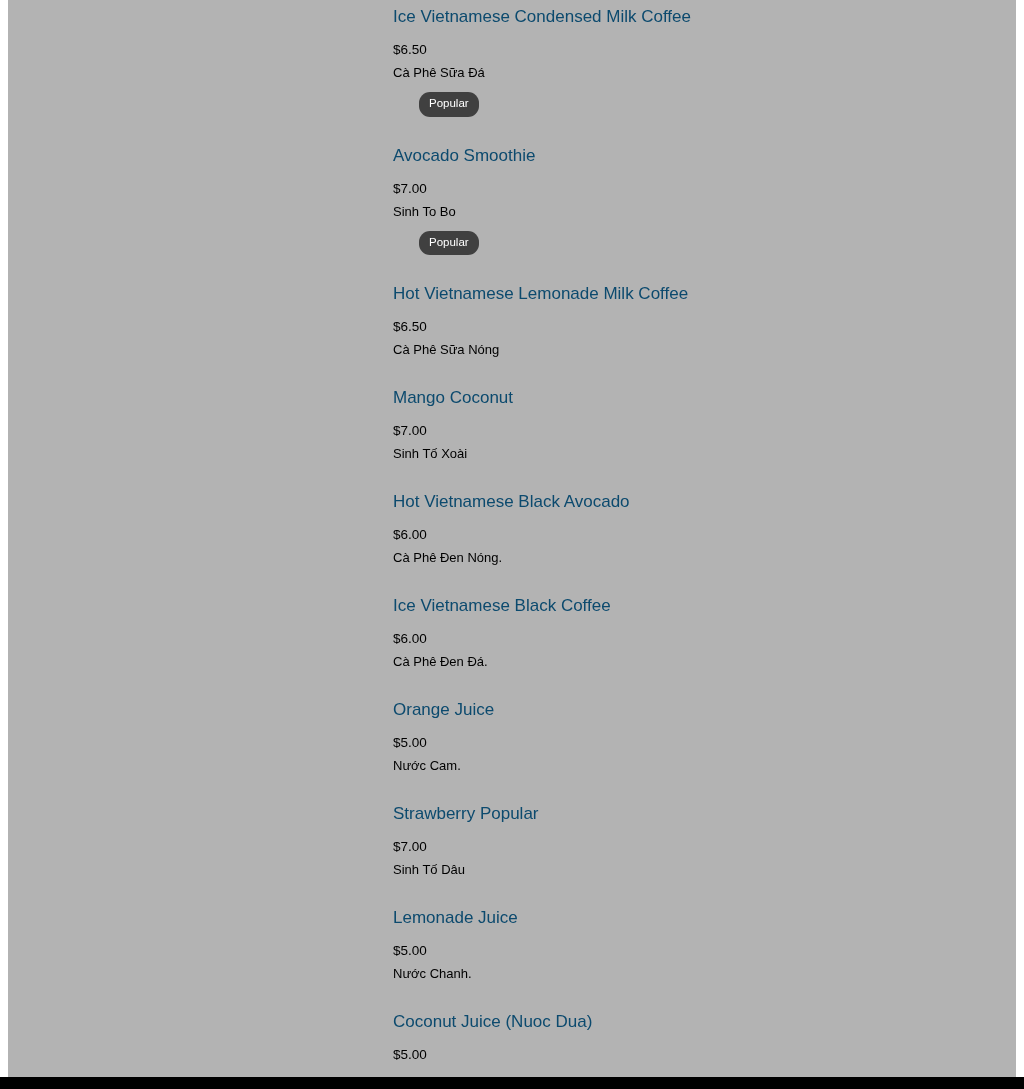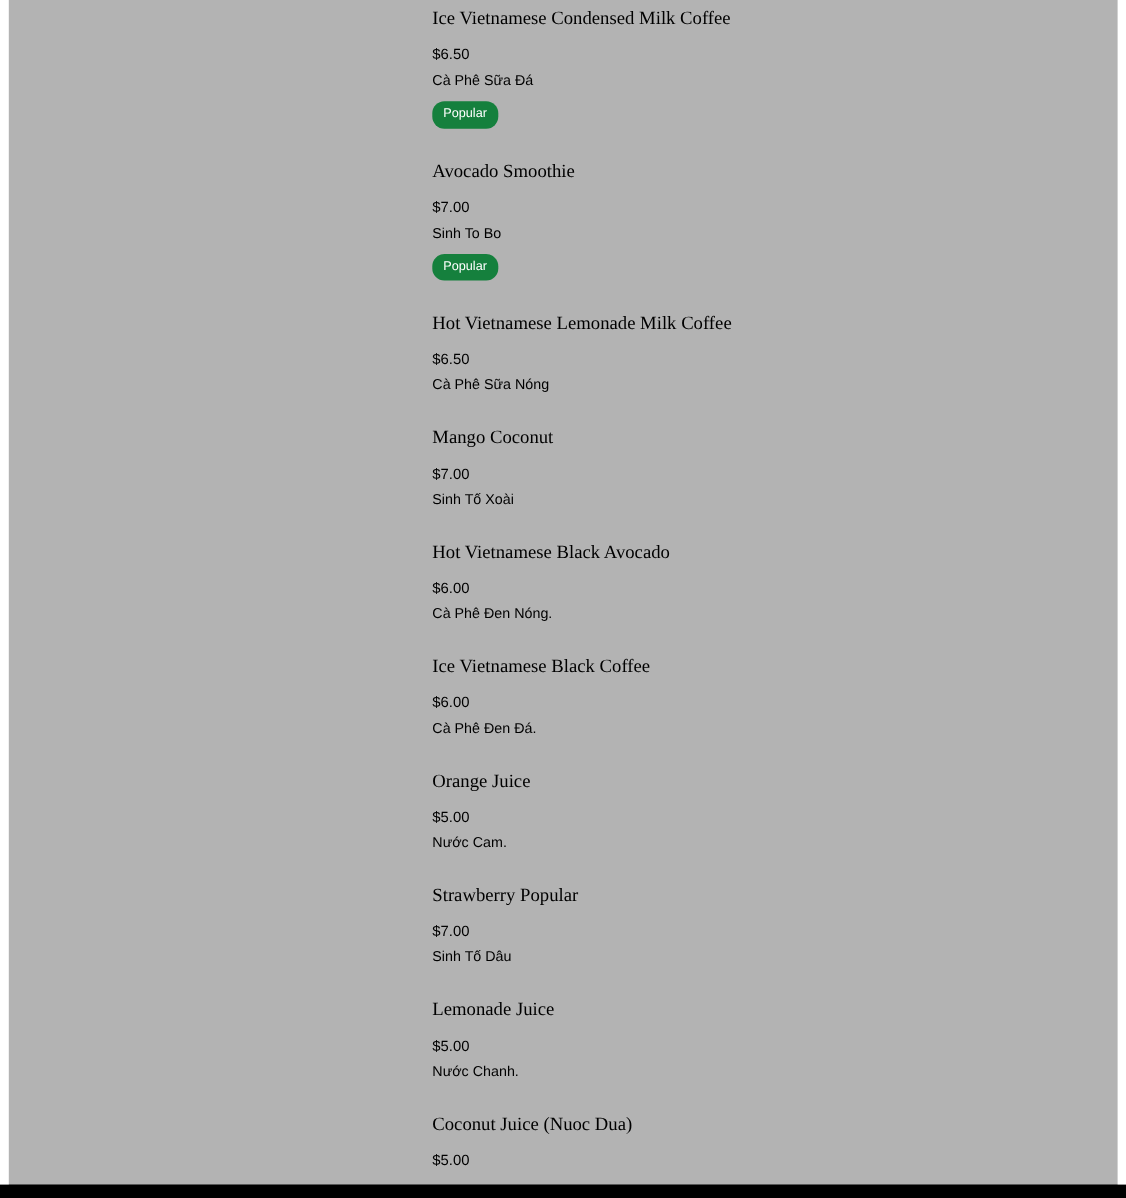--- a/index.html
+++ b/index.html
@@ -50,47 +50,47 @@
     position: absolute;
     left: 393px;
     top: 0;
     width: 560px;
   }
   .menu-item {
     margin-bottom: 28px;
   }
   .item-name {
     font-size: 17px;
-    color: #000000;
+    color: #0c4a6e;
     line-height: 22px;
     margin: 0 0 6px 0;
     font-weight: 400;
-    font-family: Liberation Serif, serif;
   }
   .item-price {
     font-size: 13.5px;
     color: #000000;
     line-height: 18px;
     margin: 13px 0 5px 0;
   }
   .item-desc {
     font-size: 13px;
     color: #000000;
     line-height: 18px;
     margin: 0;
   }
   .badge {
     display: inline-block;
     margin-top: 10px;
-    background: #15803d;
+    background: #404040;
     color: #ffffff;
     font-size: 11.5px;
     line-height: 1;
     padding: 6px 10px 7px 10px;
     border-radius: 11px;
+    margin-left: 26px;
   }
   .first-item {
     margin-top: 0;
   }
   .first-item .item-name {
     margin-top: 0;
     padding-top: 6px;
   }
 </style>
 </head>

